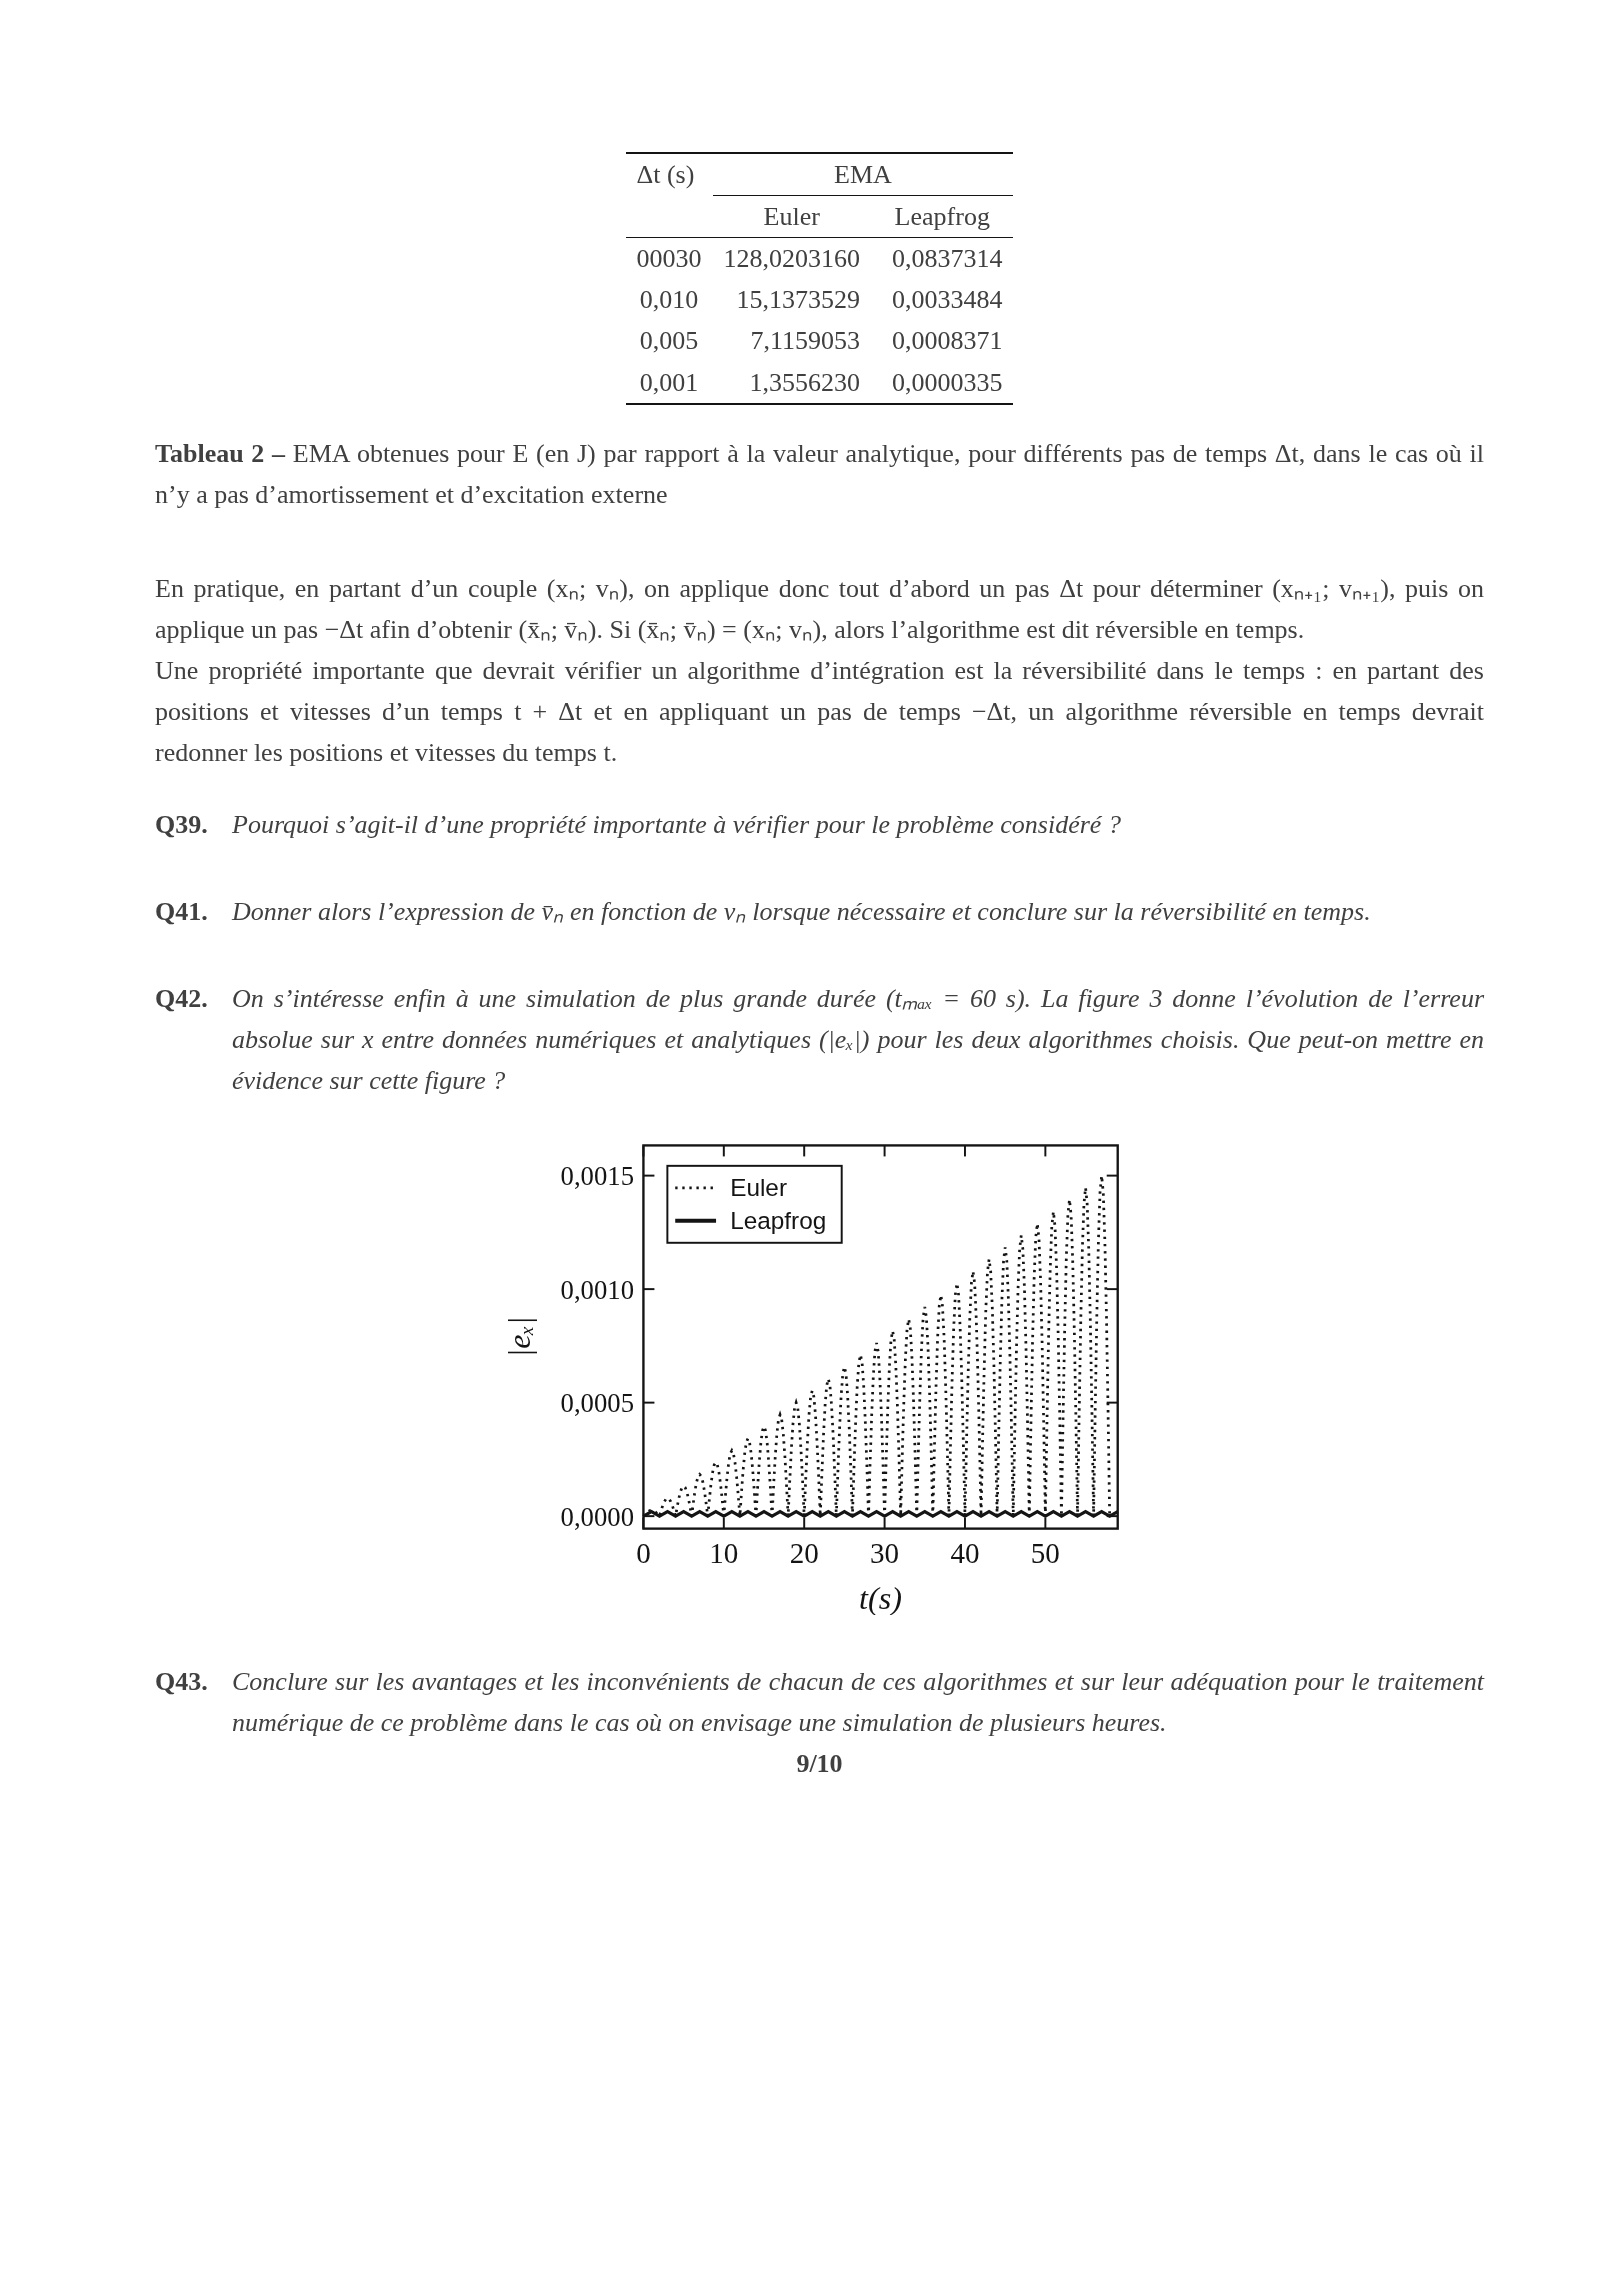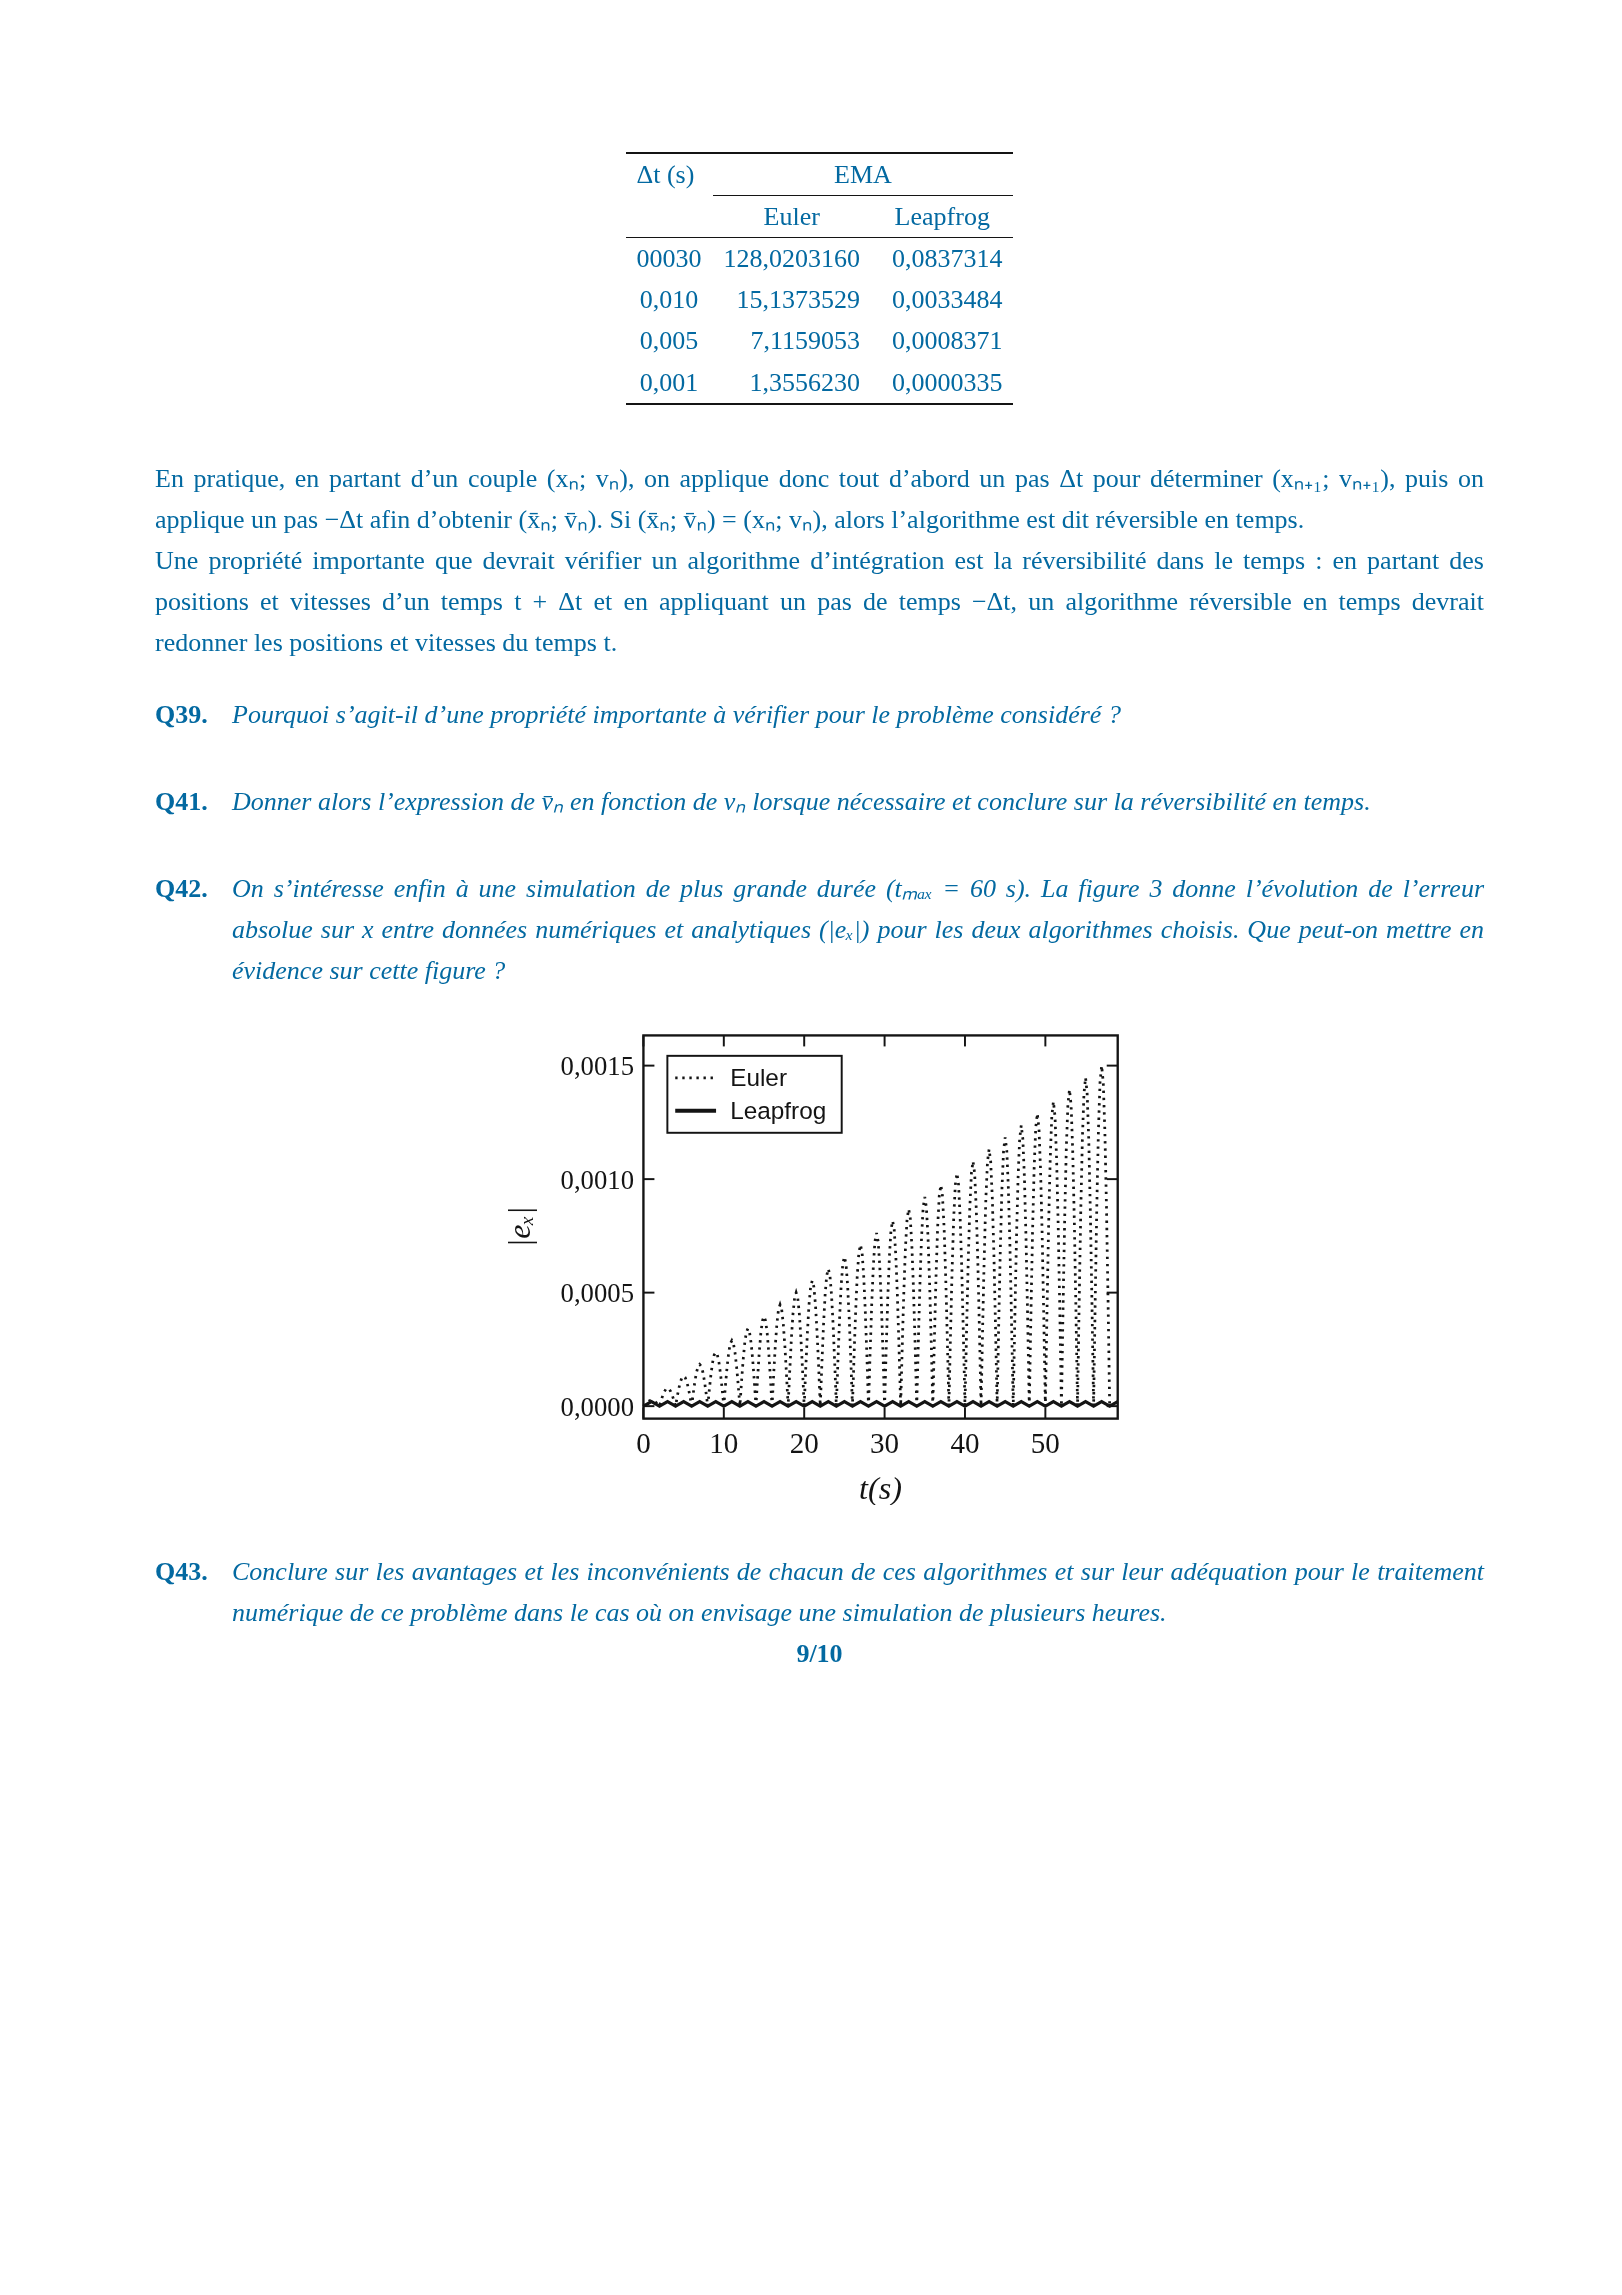--- a/index.html
+++ b/index.html
@@ -1,18 +1,18 @@
 <!DOCTYPE html>
 <html style="font-size:12.6px"><head>
 <meta charset="utf-8">
 <style>
   html,body { margin:0; padding:0; background:#ffffff; }
   .page {
     position:relative; width:1623px; height:2295px; background:#fff;
-    font-family:"Liberation Serif", serif; color:#0369a1;
+    font-family:"Liberation Serif", serif; color:#404040;
     font-size:26px; line-height:41px; overflow:hidden;
   }
   .content { position:absolute; left:155px; top:0; width:1329px; }
 
   
   table.data-table {
     border-collapse:collapse; margin:152px auto 0 auto;
     font-size:26px; line-height:38px;
     border-top:2.4px solid #141414; border-bottom:2.4px solid #141414;
   }
@@ -78,20 +78,21 @@
           <td class="c2">0,0008371</td>
         </tr>
         <tr>
           <td class="c0">0,001</td>
           <td class="c1">1,3556230</td>
           <td class="c2">0,0000335</td>
         </tr>
       </tbody>
     </table>
 
+    <p class="caption"><b>Tableau 2 –</b> <span>EMA obtenues pour E (en J) par rapport à la valeur analytique, pour différents pas de temps Δt, dans le cas où il n’y a pas d’amortissement et d’excitation externe</span></p>
 
     <div class="paras">
       <p>En pratique, en partant d’un couple (xₙ; vₙ), on applique donc tout d’abord un pas Δt pour déterminer (xₙ₊₁; vₙ₊₁), puis on applique un pas −Δt afin d’obtenir (x̄ₙ; v̄ₙ). Si (x̄ₙ; v̄ₙ) = (xₙ; vₙ), alors l’algorithme est dit réversible en temps.</p>
       <p>Une propriété importante que devrait vérifier un algorithme d’intégration est la réversibilité dans le temps : en partant des positions et vitesses d’un temps t + Δt et en appliquant un pas de temps −Δt, un algorithme réversible en temps devrait redonner les positions et vitesses du temps t.</p>
     </div>
 
     <div class="q first">
       <span class="lbl">Q39.</span>
       <span class="txt">Pourquoi s’agit-il d’une propriété importante à vérifier pour le problème considéré ?</span>
     </div>

